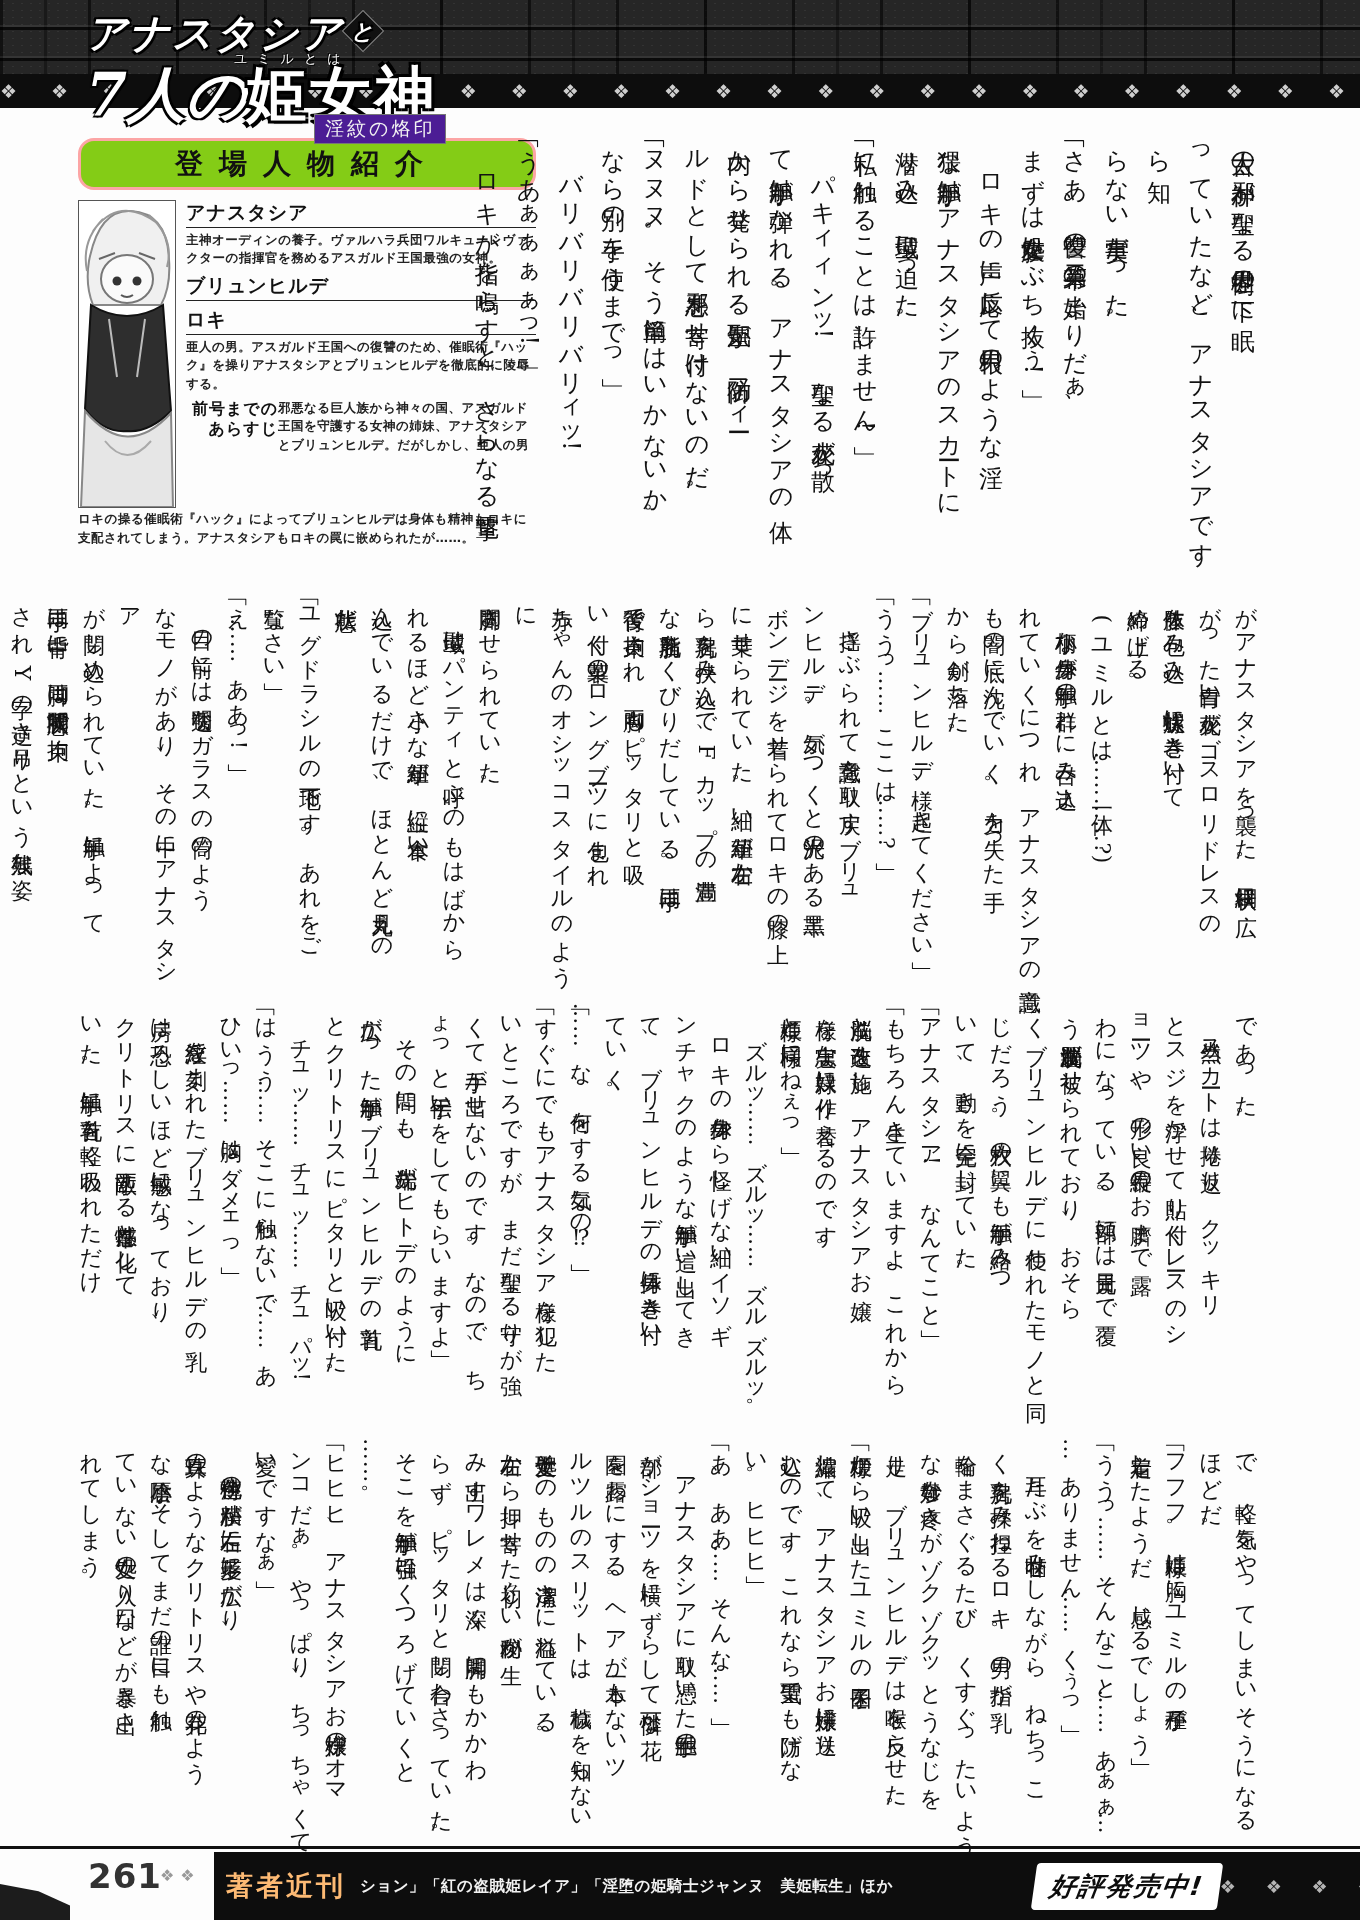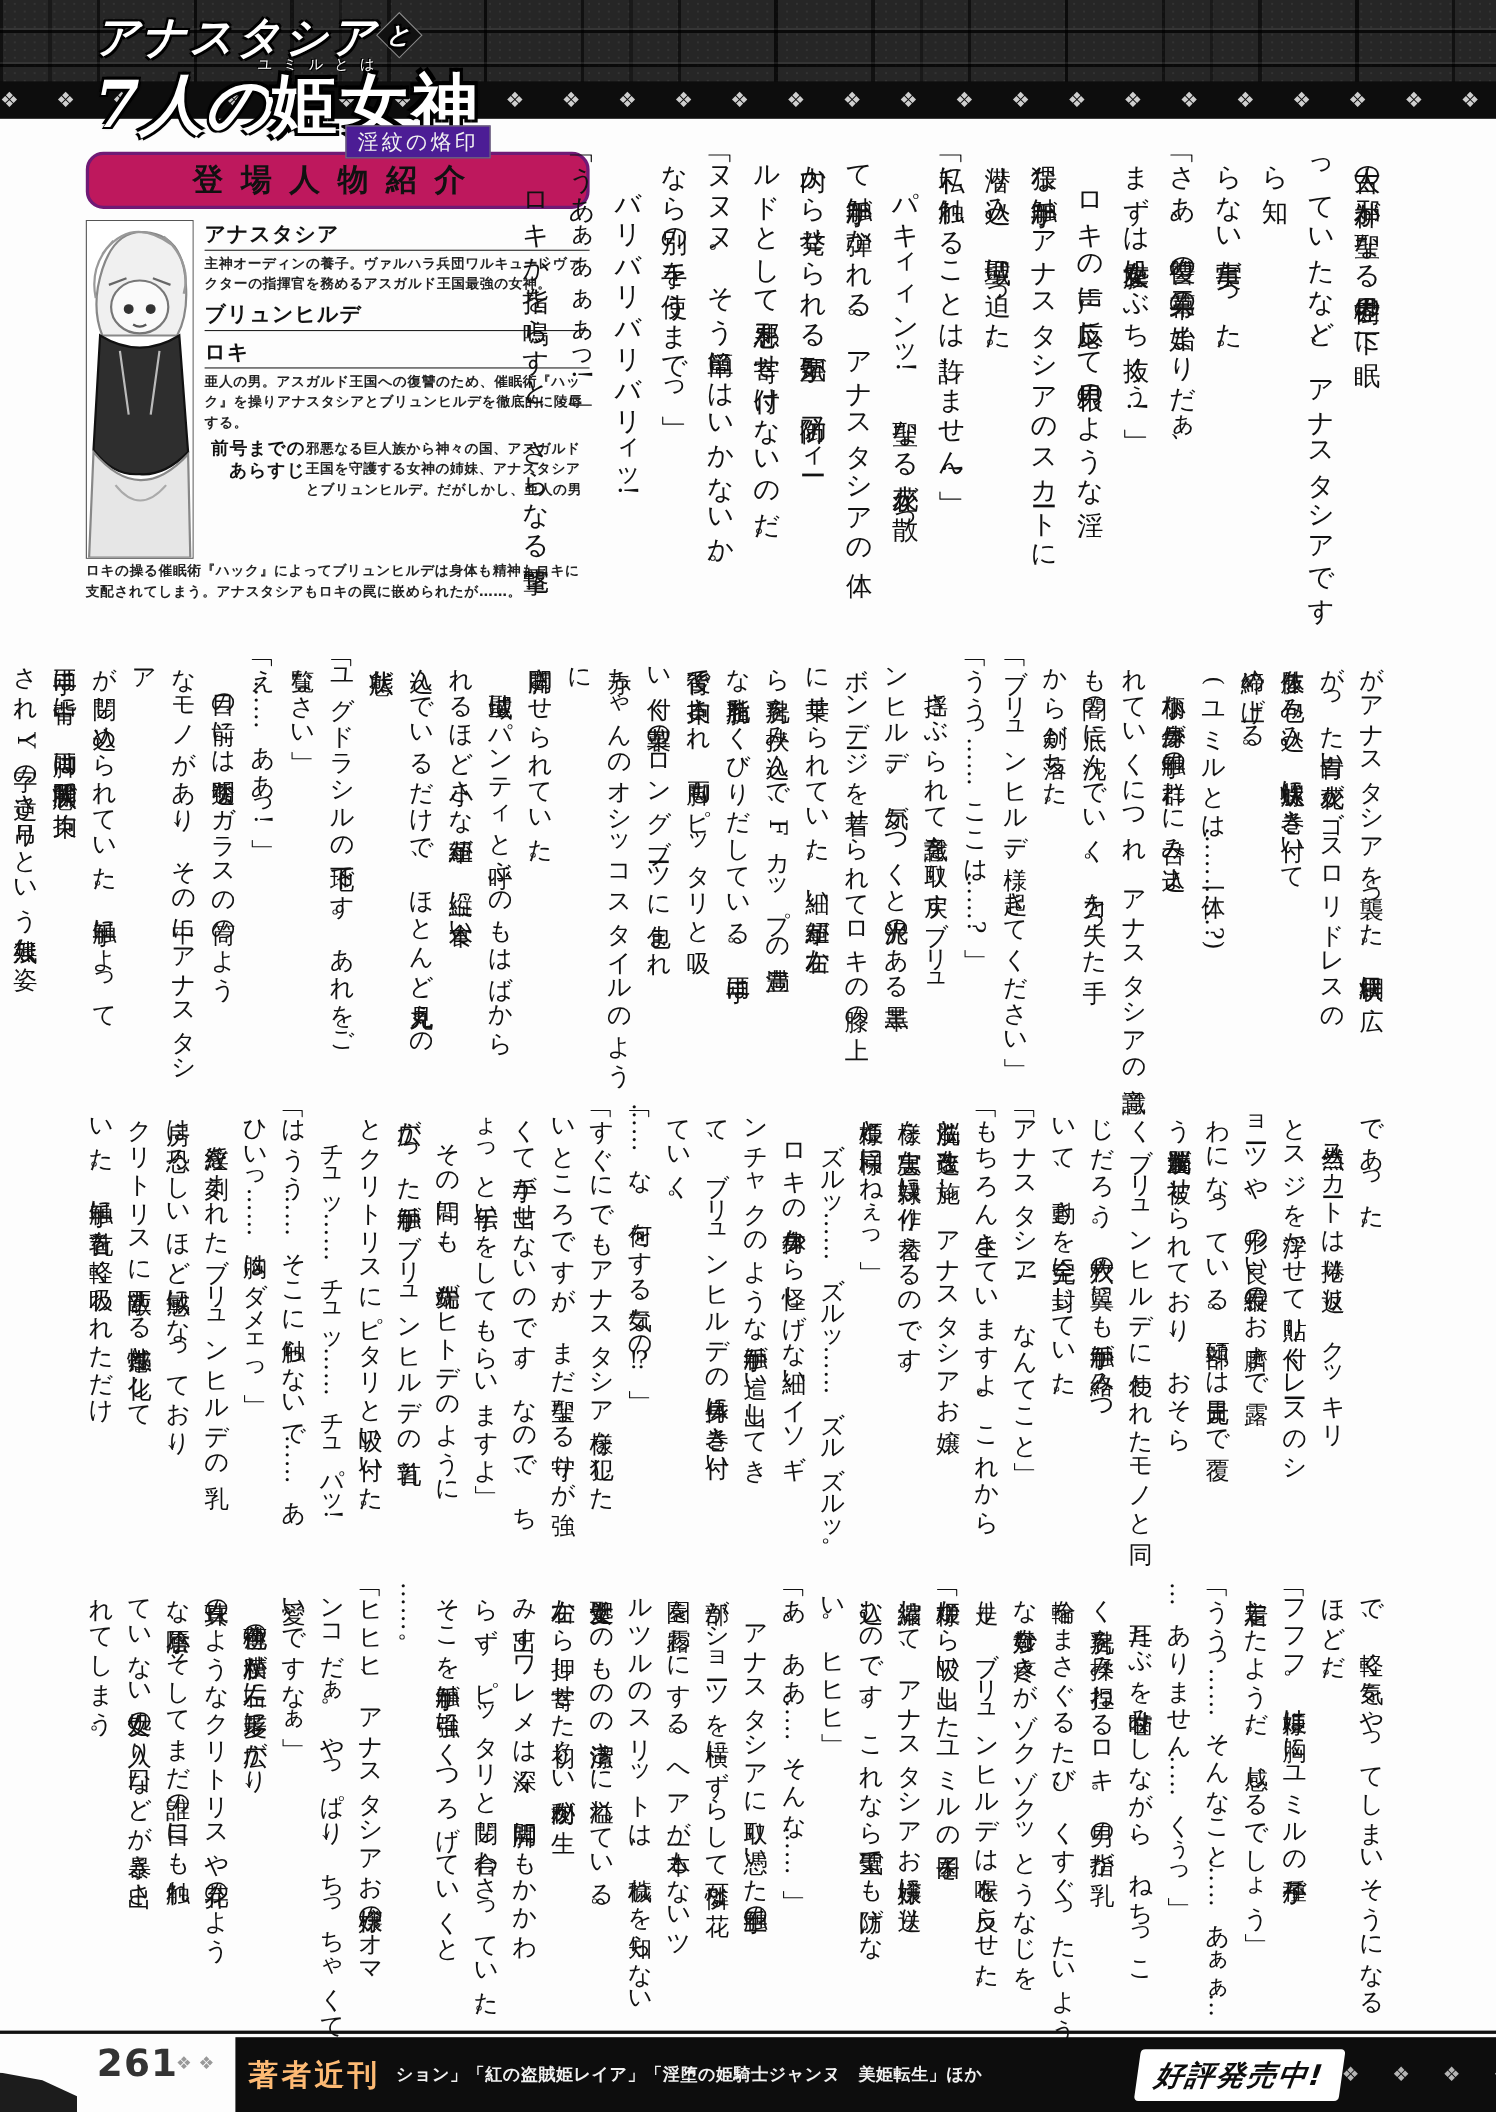--- a/index.html
+++ b/index.html
@@ -37,22 +37,22 @@
   .logo-main{position:relative;font-size:60px;font-weight:bold;letter-spacing:4px;
     text-shadow:0 0 4px #000,3px 3px 0 #000,-3px 3px 0 #000,3px -3px 0 #000,-3px -3px 0 #000;}
   .logo-furi{position:absolute;left:148px;top:44px;font-size:13px;font-style:normal;letter-spacing:10px;
     color:#fff;text-shadow:1px 1px 0 #000,-1px -1px 0 #000;}
   .logo-sub{position:absolute;left:228px;top:108px;font-size:19px;letter-spacing:3px;color:#f2f2f2;
     background:#4c1d95;padding:1px 10px;border:1px solid #777;}
 
   
   .char-panel{position:absolute;left:78px;top:138px;width:458px;height:400px;
     font-family:"DejaVu Sans","Liberation Sans",sans-serif;}
-  .panel-title{border:3px solid #701a75;border-radius:16px;height:46px;line-height:46px;
-    text-align:center;font-size:28px;font-weight:bold;letter-spacing:16px;color:#111;background:#be185d;}
+  .panel-title{border:3px solid #fca5a5;border-radius:16px;height:46px;line-height:46px;
+    text-align:center;font-size:28px;font-weight:bold;letter-spacing:16px;color:#111;background:#84cc16;}
   .panel-cols{display:flex;margin-top:10px;}
   .portrait{width:96px;height:306px;border:1px solid #555;background:#fff;flex:none;margin-right:10px;}
   .char-sections{flex:1;}
   .char-sec{margin-bottom:6px;}
   .char-name{font-size:19px;font-weight:bold;color:#111;border-bottom:1.5px solid #222;
     padding-bottom:1px;margin-bottom:3px;letter-spacing:1px;}
   .char-desc{font-size:12.5px;font-weight:bold;color:#222;line-height:1.45;letter-spacing:.5px;}
   .synopsis{display:flex;margin-top:2px;}
   .syn-label{flex:none;width:92px;font-weight:bold;color:#111;font-size:16px;line-height:1.3;
     font-family:Liberation Sans, sans-serif;text-align:right;}

